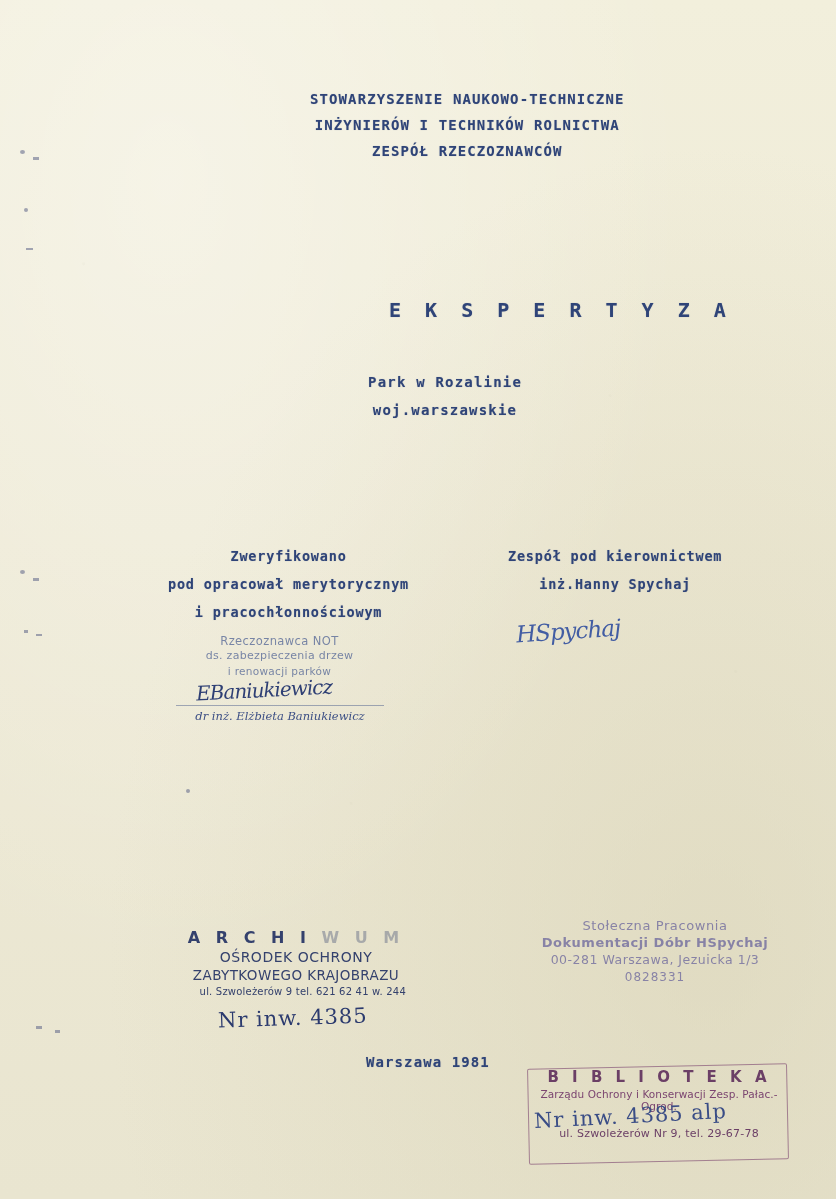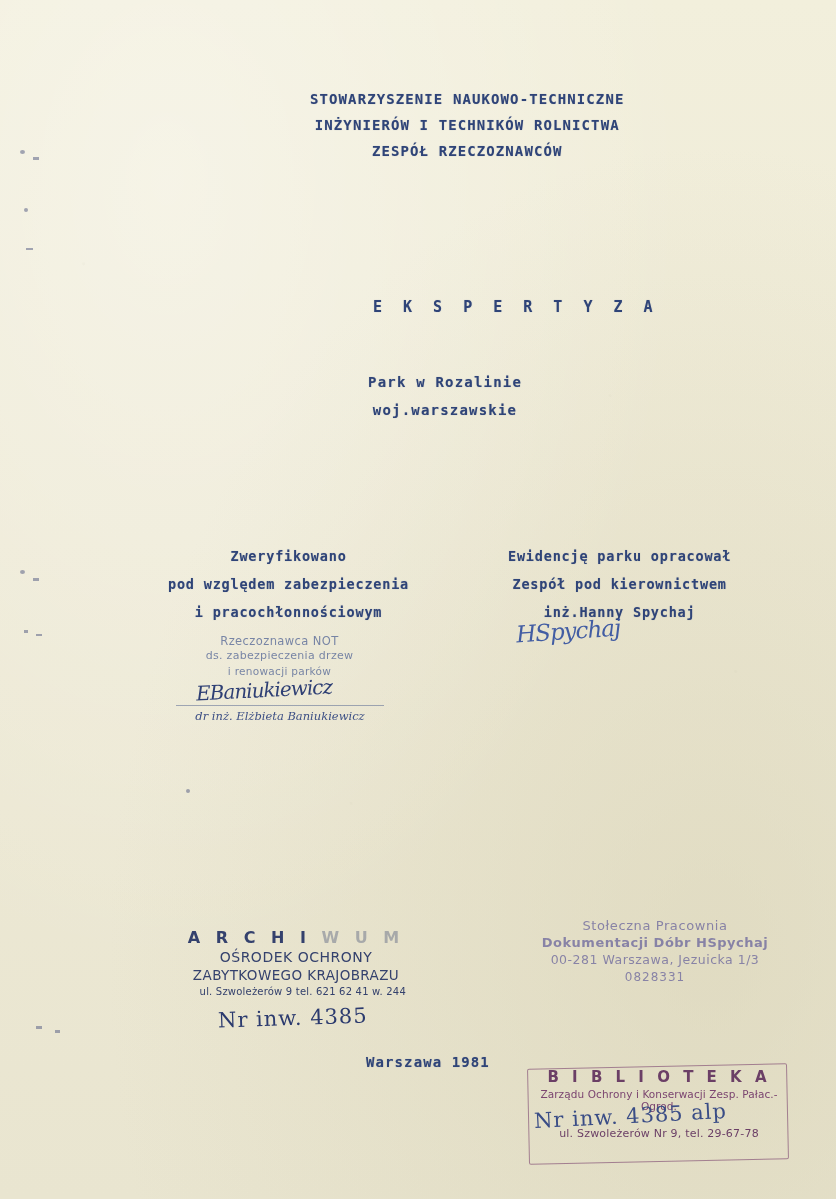--- a/index.html
+++ b/index.html
@@ -45,23 +45,23 @@
     position: absolute;
     left: 310px;
     top: 86px;
     line-height: 26px;
     font-size: 14px;
     letter-spacing: 1.1px;
     font-weight: bold;
   }
   .title-ekspertyza {
     position: absolute;
-    left: 373px;
+    left: 389px;
     top: 298px;
-    font-size: 15px;
+    font-size: 20px;
     letter-spacing: 6px;
     font-weight: bold;
   }
   .subject {
     position: absolute;
     left: 368px;
     top: 368px;
     line-height: 28px;
     font-size: 14px;
     letter-spacing: 1.2px;
@@ -319,26 +319,25 @@
 
   <div class="title-ekspertyza typed">E K S P E R T Y Z A</div>
 
   <div class="subject typed">
     <div>Park w Rozalinie</div>
     <div>woj.warszawskie</div>
   </div>
 
   <div class="col-left typed">
     <div>Zweryfikowano</div>
-    <div>pod względem zabezpieczenia</div>
+    <div>pod opracował merytorycznym</div>
     <div>i pracochłonnościowym</div>
   </div>
 
   <div class="col-right typed">
-    <div>Ewidencję parku opracował</div>
     <div>Zespół pod kierownictwem</div>
     <div>inż.Hanny Spychaj</div>
   </div>
 
   <div class="sig-spychaj">HSpychaj</div>
 
   <div class="verifier-stamp">
     <div class="l1">Rzeczoznawca NOT</div>
     <div class="l2">ds. zabezpieczenia drzew</div>
     <div class="l3">i renowacji parków</div>

